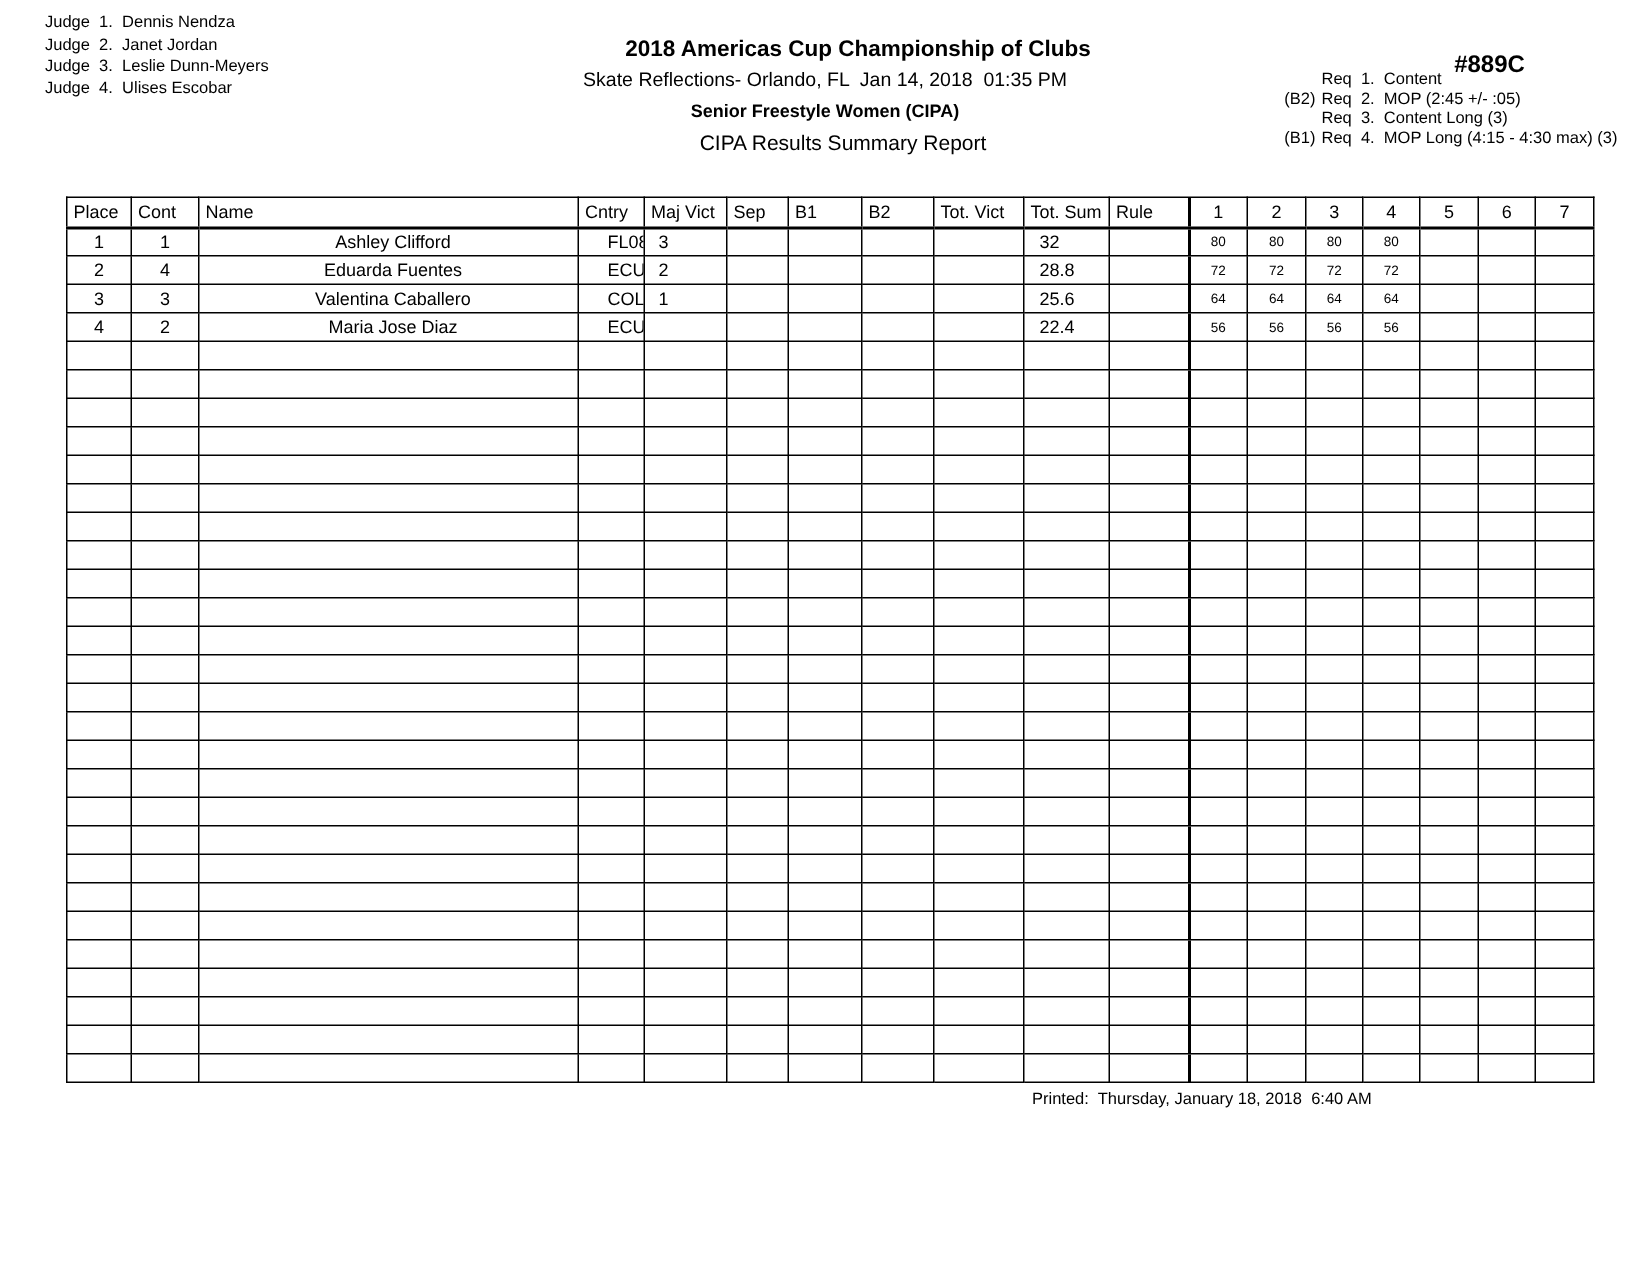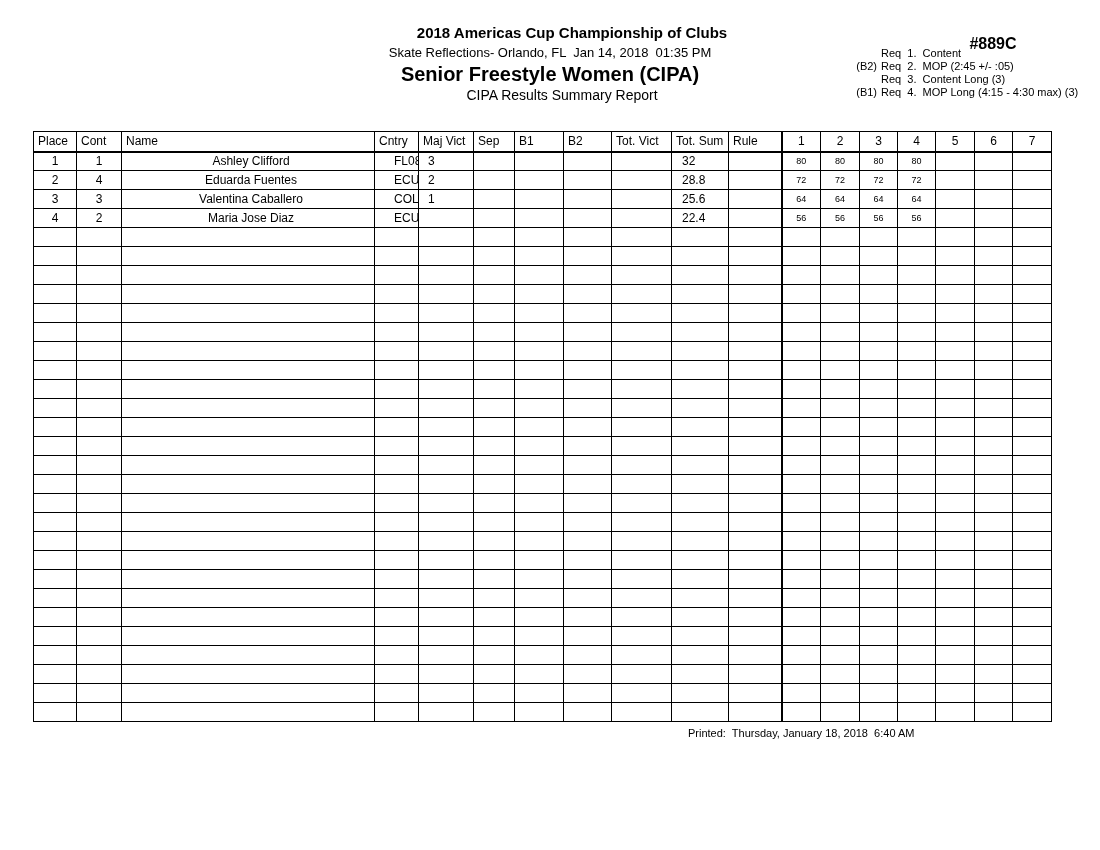--- a/index.html
+++ b/index.html
@@ -15,34 +15,34 @@
   }
 
   
   .judges { position: absolute; left: 30px; top: 8px; font-size: 11px; line-height: 14.5px; }
   .judge-line { white-space: pre; }
 
   
   .titles { position: absolute; left: 0; top: 22px; width: 1100px; text-align: center; }
   .title-main   { font-size: 15px; font-weight: bold; line-height: 21px; white-space: pre; padding-left: 44px; }
   .title-venue  { font-size: 13px; line-height: 20px; white-space: pre; }
-  .title-event  { font-size: 20px; font-weight: bold; line-height: 22px; white-space: pre; }
+  .title-event  { font-size: 12px; font-weight: bold; line-height: 22px; white-space: pre; }
   .title-report { font-size: 14px; line-height: 21px; white-space: pre; margin-left: 24px; }
 
   
   .badge { position: absolute; left: 923px; top: 35px; width: 140px; text-align: center;
            font-size: 16px; font-weight: bold; }
   .reqs { position: absolute; left: 851px; top: 47px; font-size: 11px; line-height: 13px; }
   .req-line { display: flex; }
   .req-prefix { width: 26px; text-align: right; white-space: pre; }
   .req-text { margin-left: 4px; white-space: pre; }
 
   
   .results-table {
-    position: absolute; left: 33px; top: 131px;
+    position: absolute; left: 44px; top: 131px;
     width: 1019px;
     border-collapse: collapse; table-layout: fixed; border-radius: 12px;
   }
   .results-table th, .results-table td {
     border: 1px solid #000; overflow: hidden; padding: 0;
     vertical-align: middle;
   }
   .results-table thead th {
     border-bottom: 2px solid #000;
     height: 20px; font-size: 12px; font-weight: normal;
@@ -60,20 +60,26 @@
   .judge-first { border-left: 2px solid #000 !important; }
 
   
   .printed { position: absolute; left: 688px; top: 726px; font-size: 11px; line-height: 14px; white-space: pre; }
 </style>
 </head>
 <body>
 
 <div class="page">
 
+  <div class="judges">
+      <div class="judge-line">Judge  1.  Dennis Nendza</div>
+      <div class="judge-line">Judge  2.  Janet Jordan</div>
+      <div class="judge-line">Judge  3.  Leslie Dunn-Meyers</div>
+      <div class="judge-line">Judge  4.  Ulises Escobar</div>
+    </div>
 
   <div class="titles">
     <div class="title-main">2018 Americas Cup Championship of Clubs</div>
     <div class="title-venue">Skate Reflections- Orlando, FL  Jan 14, 2018  01:35 PM</div>
     <div class="title-event">Senior Freestyle Women (CIPA)</div>
     <div class="title-report">CIPA Results Summary Report</div>
   </div>
 
   <div class="badge">#889C</div>
   <div class="reqs">

